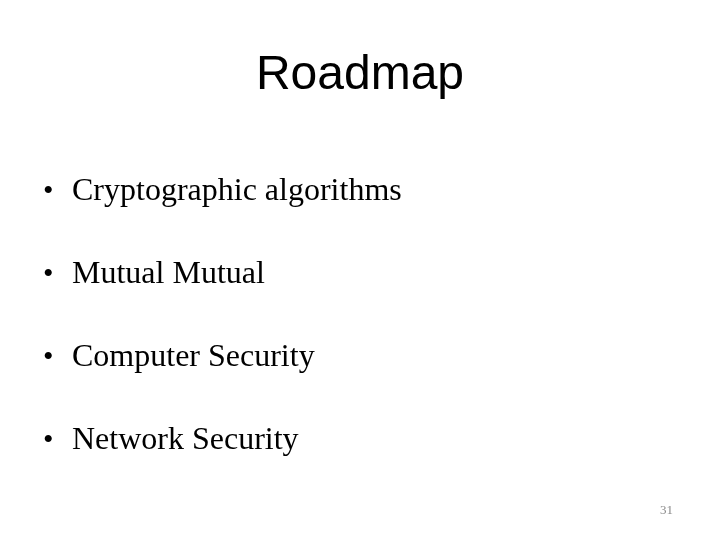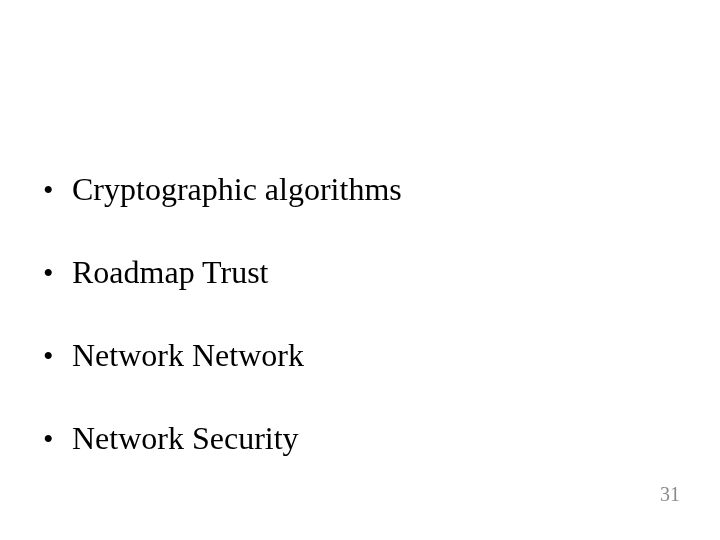--- a/index.html
+++ b/index.html
@@ -54,45 +54,46 @@
     font-size: 30px;
     color: #000000;
   }
   .bullet-text {
     flex: 1 1 auto;
     margin-top: 38px;
   }
   .page-number {
     position: absolute;
     left: 660px;
-    top: 485px;
+    top: 501px;
     font-family: "Liberation Serif", serif;
-    font-size: 20px;
+    font-size: 13px;
     line-height: 18px;
     color: #8a8a8a;
   }
 </style>
 </head>
 <body>
 
 <div class="slide">
 
+  <div class="slide-title">Roadmap</div>
 
   <ul class="bullet-list">
     <li class="bullet-item">
       <span class="bullet-dot">•</span>
       <span class="bullet-text">Cryptographic algorithms</span>
     </li>
     <li class="bullet-item">
       <span class="bullet-dot">•</span>
-      <span class="bullet-text">Roadmap Trust</span>
+      <span class="bullet-text">Mutual Mutual</span>
     </li>
     <li class="bullet-item">
       <span class="bullet-dot">•</span>
-      <span class="bullet-text">Network Network</span>
+      <span class="bullet-text">Computer Security</span>
     </li>
     <li class="bullet-item">
       <span class="bullet-dot">•</span>
       <span class="bullet-text">Network Security</span>
     </li>
   </ul>
 
   <div class="page-number">31</div>
 
 </div>

